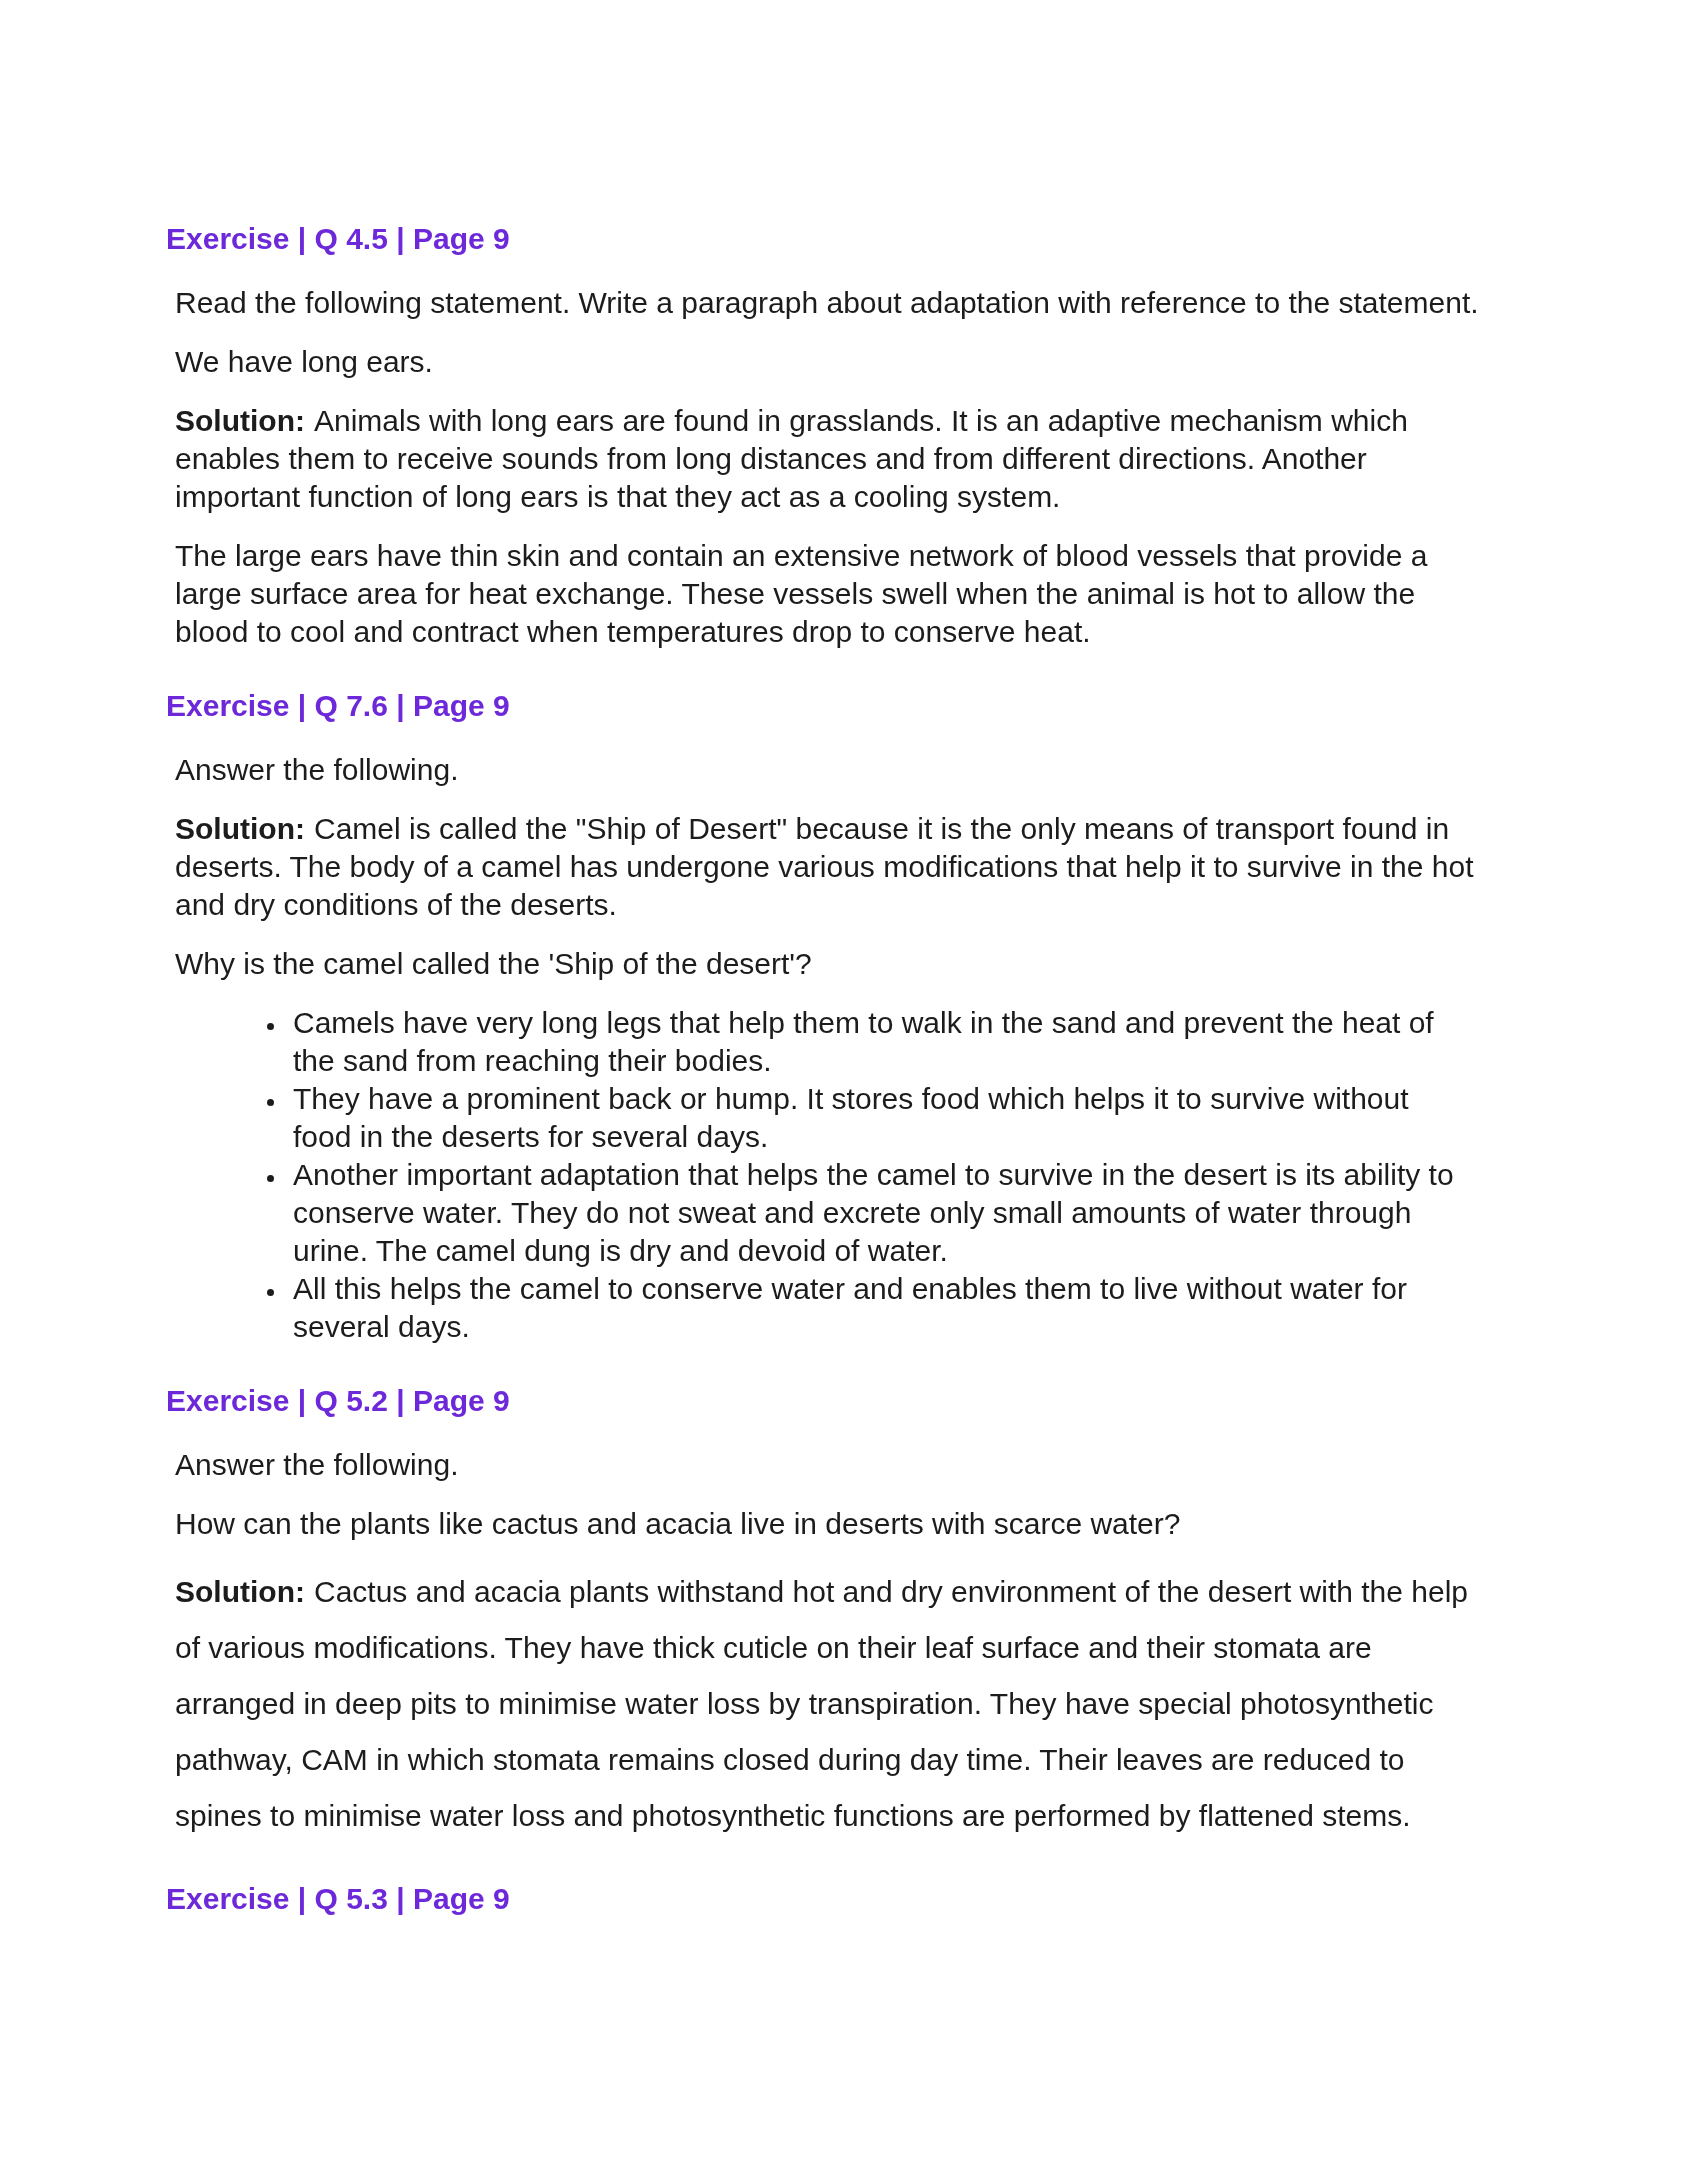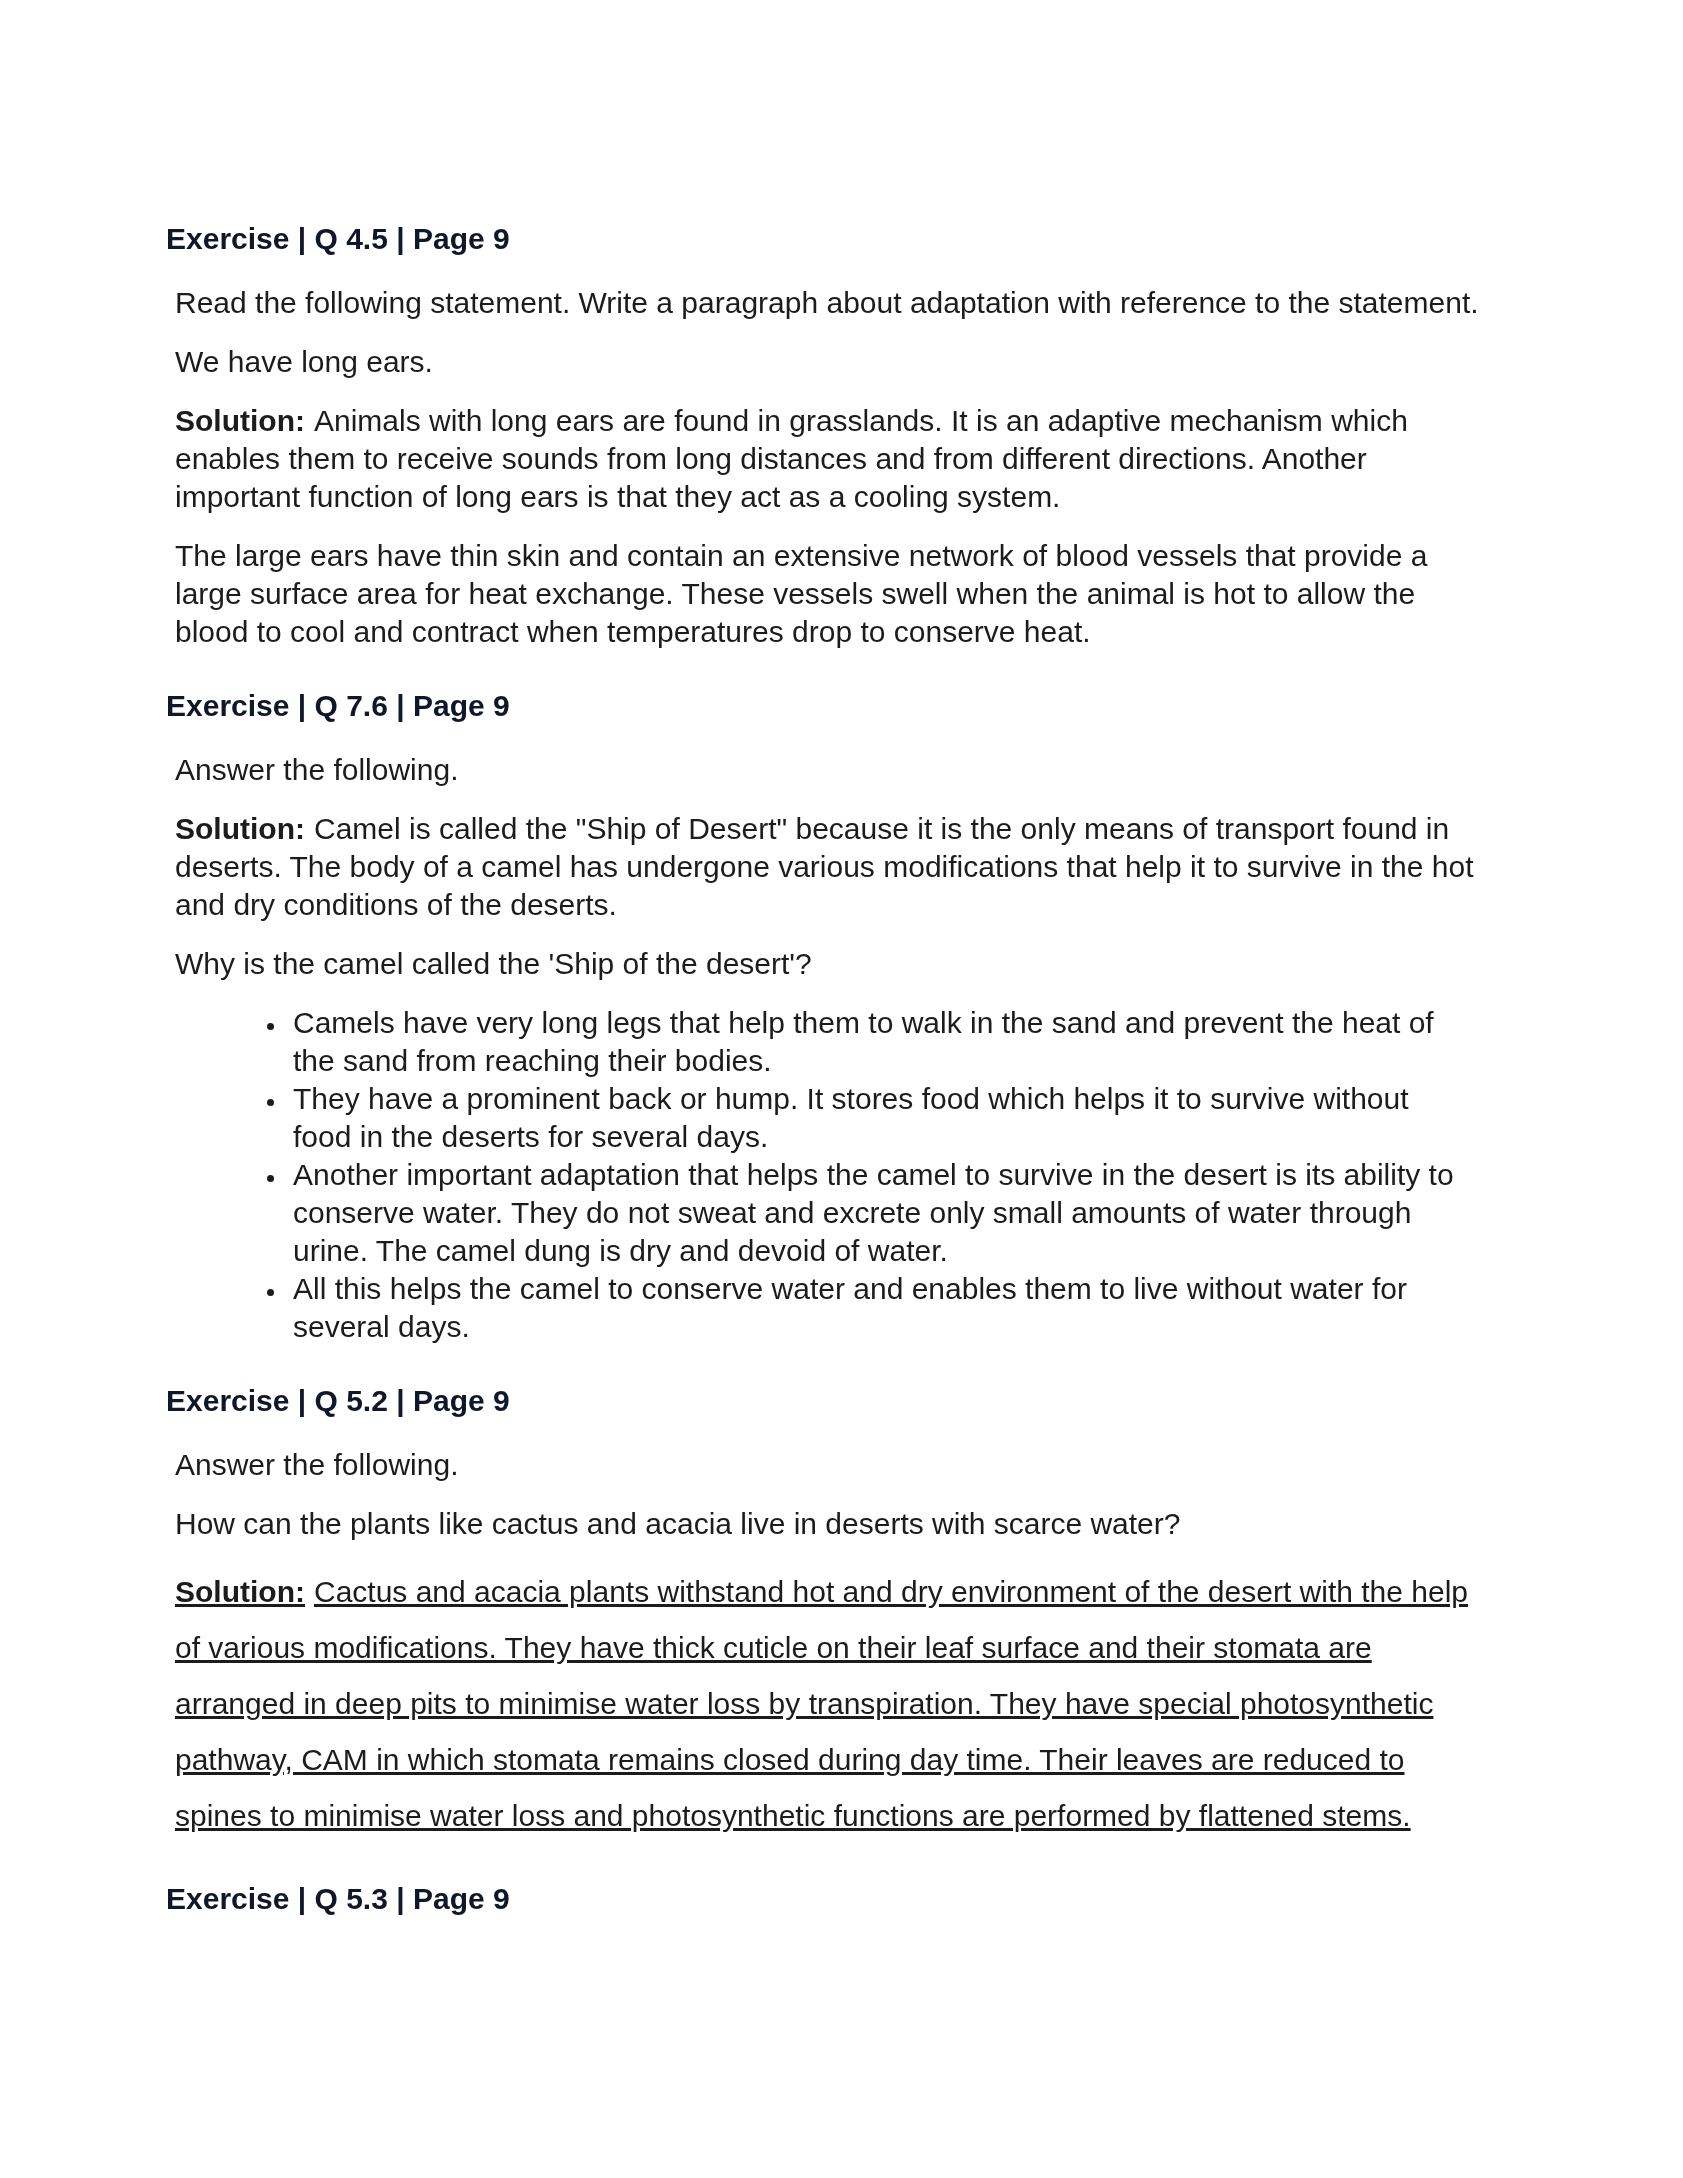--- a/index.html
+++ b/index.html
@@ -17,33 +17,32 @@
     font-family: "Liberation Sans", "DejaVu Sans", sans-serif;
     font-size: 30px;
     line-height: 38px;
     color: #1c1c1c;
     overflow: hidden;
   }
   .ex-head {
     font-size: 30px;
     line-height: 38px;
     font-weight: bold;
-    color: #0f172a;
+    color: #6d28d9;
     margin: 36px 0 26px 0;
   }
   section:first-child .ex-head {
     margin-top: 32px;
   }
   .para {
     margin: 0 0 21px 9px;
   }
   .para.wide {
     line-height: 56px;
     margin-top: 10px;
-    text-decoration: underline;
   }
   .sol-label {
     font-weight: bold;
     margin-right: 9px;
   }
   ul.bullet-list {
     margin: 0 16px 21px 0;
     padding-left: 121px;
     list-style: disc outside;
   }

